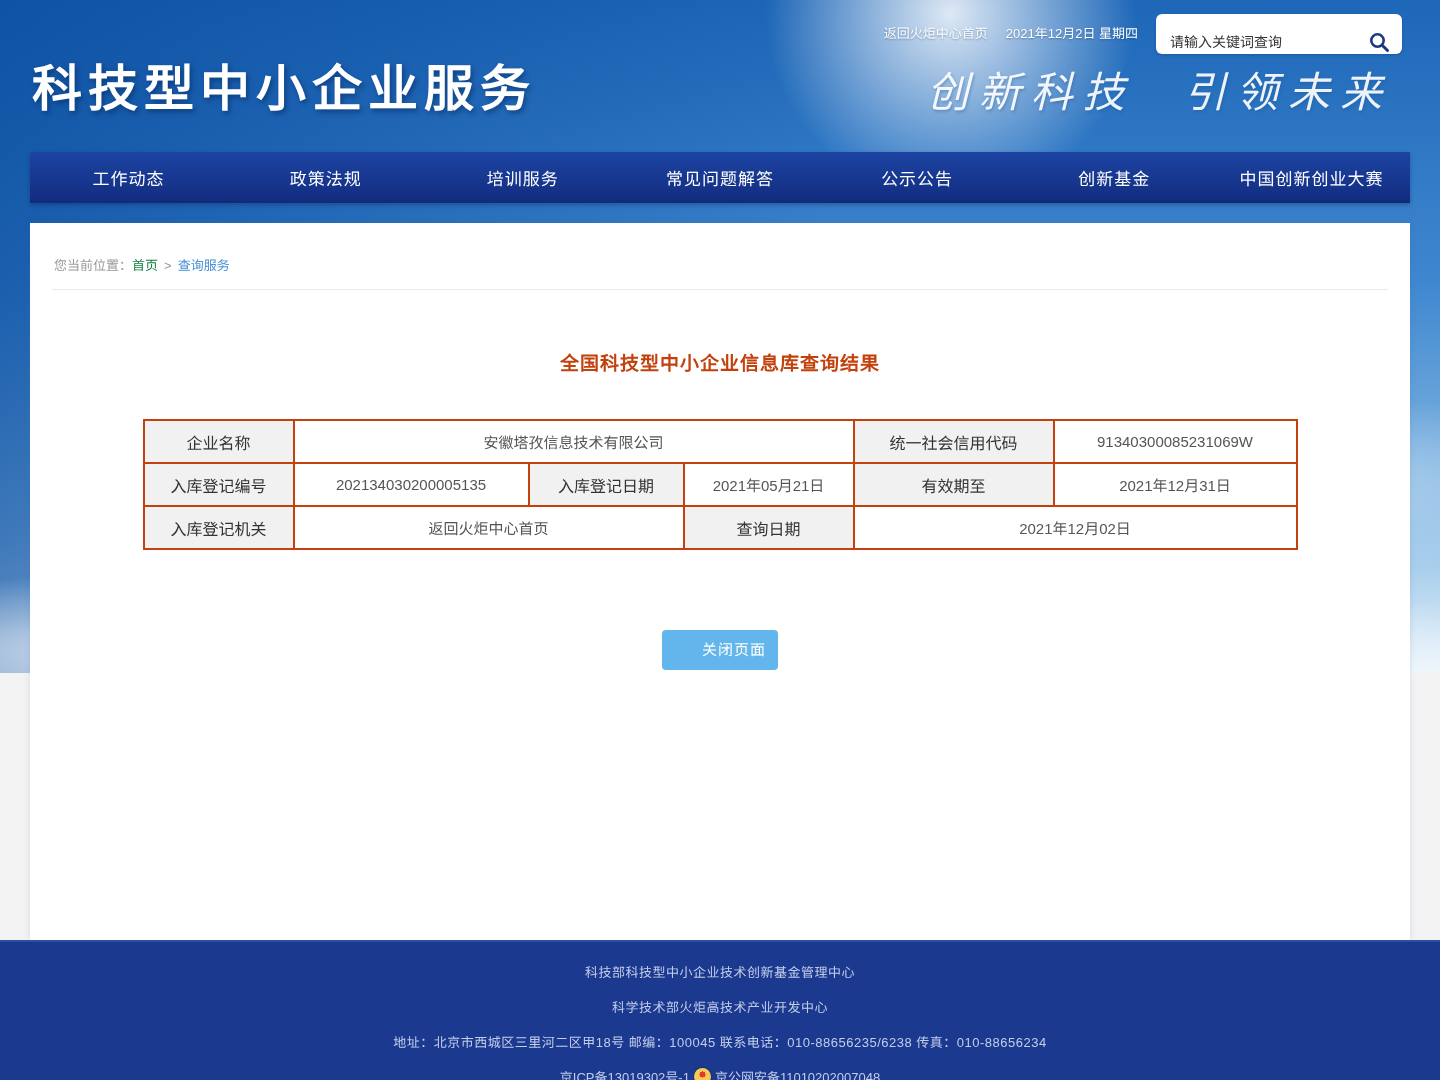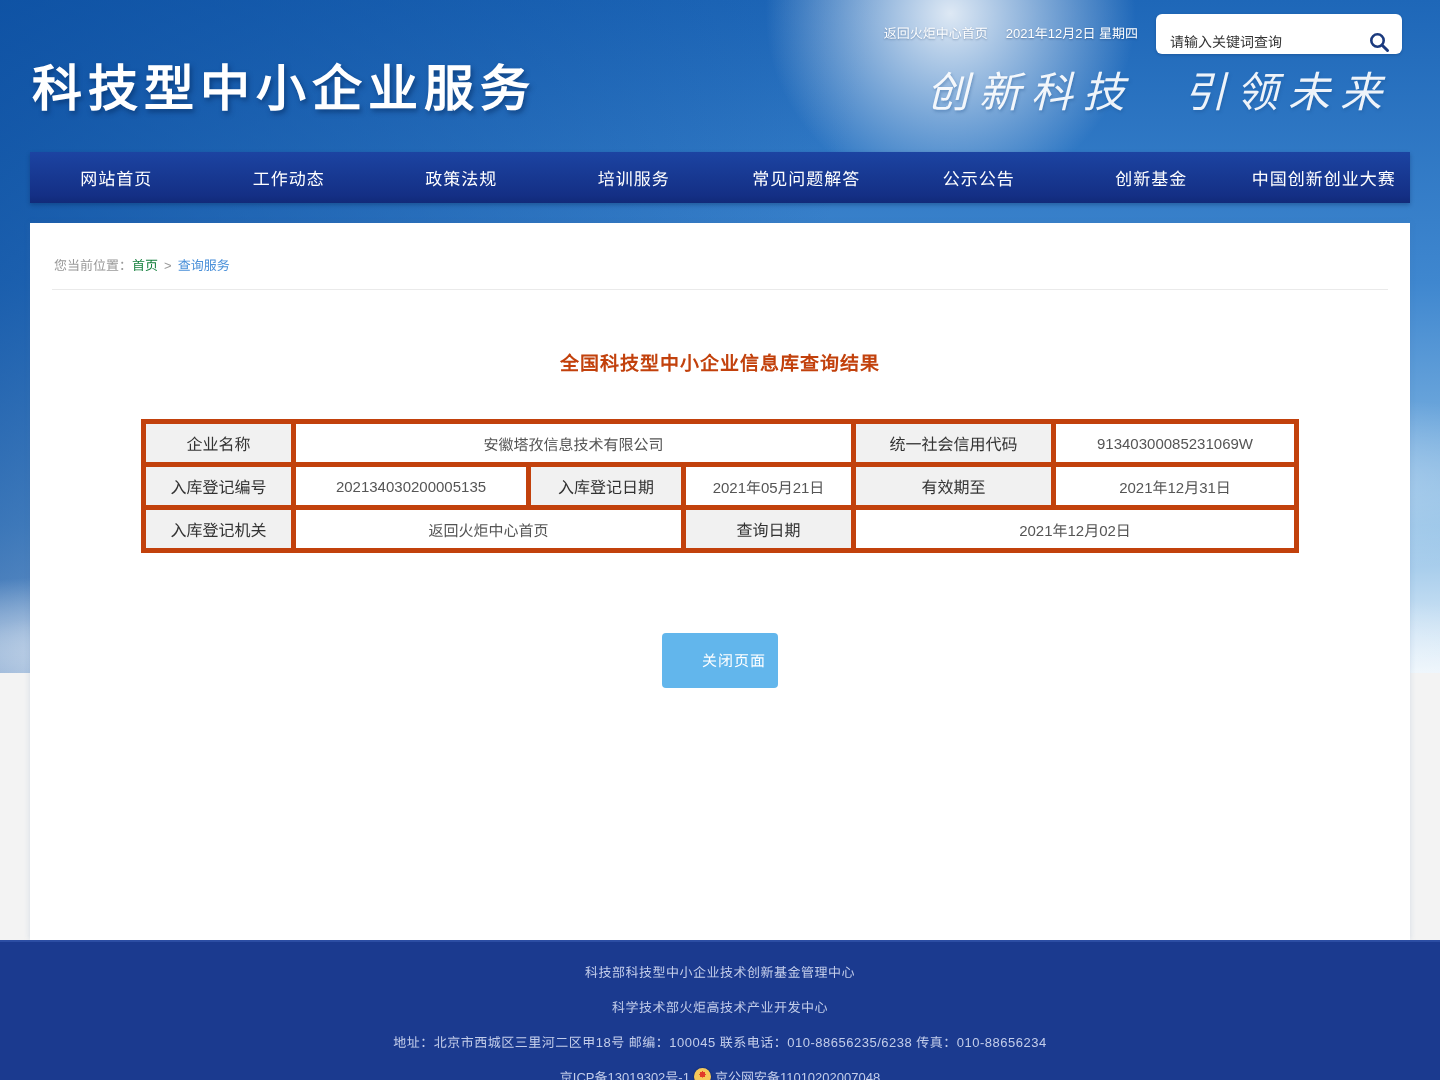--- a/index.html
+++ b/index.html
@@ -74,28 +74,28 @@
   .breadcrumb .bc-current { color:#4a90d9; cursor:pointer; }
 
   .result-title {
     margin-top:58px; text-align:center; font-size:19px; font-weight:bold; color:#c2410c; letter-spacing:1px;
   }
 
   table.result-table {
     width:1153px; margin:44px auto 0; border-collapse:collapse; table-layout:fixed;
   }
   .result-table td {
-    border:5px solid #c2410c; height:43px; text-align:center; vertical-align:middle;
+    border:2px solid #c2410c; height:43px; text-align:center; vertical-align:middle;
     font-size:15px; color:#555; overflow:hidden; white-space:nowrap;
   }
   .result-table td.lbl { background:#f1f1f1; color:#333; font-size:16px; }
 
   .close-btn-wrap { text-align:center; margin-top:80px; }
   .close-btn {
-    display:inline-block; width:116px; height:55px; line-height:40px; text-align:center;
+    display:inline-block; width:116px; height:40px; line-height:40px; text-align:center;
     background:#62b6ec; color:#ffffff; font-size:15px; border:none; border-radius:4px; cursor:pointer;
     font-family:"Liberation Sans","DejaVu Sans",sans-serif; letter-spacing:1px;padding-left:28px;
   }
 
   
   .footer {
     position:absolute; left:0; bottom:0; width:1440px; height:140px;
     background:#1b3a8f; border-top:2px solid #2c4da3;
     color:#c3cdea; font-size:13px; text-align:center; padding-top:20px;
   }
@@ -126,21 +126,20 @@
           <line x1="15.2" y1="15.2" x2="20.5" y2="20.5" stroke="#1b3a7e" stroke-width="3" stroke-linecap="round"></line>
         </svg>
       </span>
     </div>
   </div>
 
   <div class="logo">科技型中小企业服务</div>
   <div class="slogan">创新科技 引领未来</div>
 
   <div class="nav">
-    <div class="nav-item">网站首页</div>
     <div class="nav-item">工作动态</div>
     <div class="nav-item">政策法规</div>
     <div class="nav-item">培训服务</div>
     <div class="nav-item">常见问题解答</div>
     <div class="nav-item">公示公告</div>
     <div class="nav-item">创新基金</div>
     <div class="nav-item">中国创新创业大赛</div>
   </div>
 
   <div class="content">

